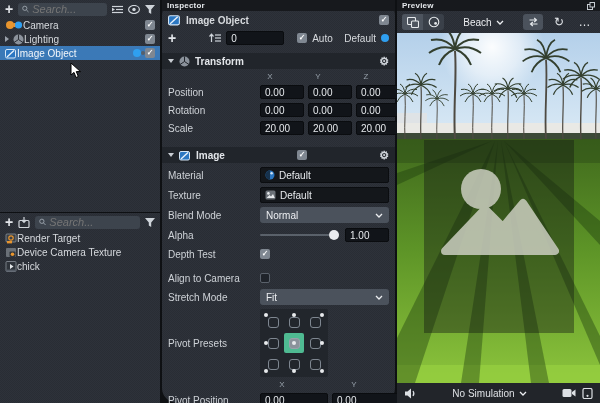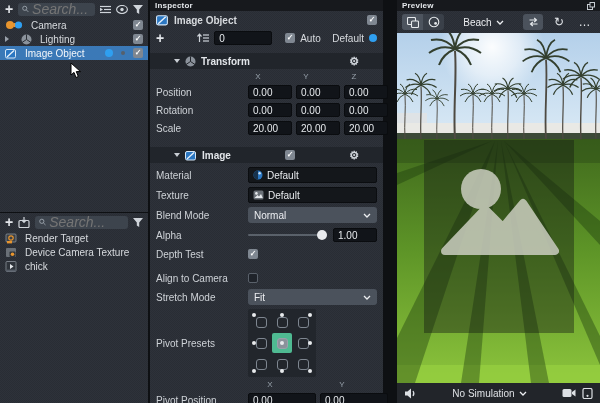--- a/index.html
+++ b/index.html
@@ -13,58 +13,58 @@
     background: #0e1013; overflow: hidden;
     user-select: none;
   }
   .dither {
     background-color:#292d34;
     background-image: conic-gradient(#2e323a 25%, transparent 0 50%, #2e323a 0 75%, transparent 0);
     background-size: 2px 2px;
   }
   .panel { position: relative; height: 403px; }
   .p-left  { width: 160px; margin-right: 2px; display:flex; flex-direction:column; }
-  .p-mid   { width: 233px; margin-right: 14px; }
+  .p-mid   { width: 233px; margin-right: 2px; border-radius: 15px; }
   .p-right { width: 203px; display:flex; flex-direction:column; }
 
   .phead {
     height: 11px; background:#17191d; color:#e4e7eb;
     font-size: 8px; font-weight: bold; line-height: 11px;
     padding: 0 5px; letter-spacing:.2px; flex:none;
     display:flex; align-items:center; justify-content:space-between;
   }
   
   .sec { display:flex; flex-direction:column; }
   .sec-objects { height: 212px; }
   .sec-resources { flex:1; border-top:1px solid #0e1013; }
   .ltoolbar { display:flex; align-items:center; gap:5px; padding:2px 5px; height:18px; flex:none; }
   .searchbox { flex:1; display:flex; align-items:center; gap:3px; background:#3d444d; border-radius:3px; height:13px; padding:0 4px; color:#98a0a9; min-width:0; }
-  .searchbox input { background:none; border:none; outline:none; color:#aab1ba; font-style:italic; font-size:14px; width:100%; font-family:inherit; }
+  .searchbox input { background:none; border:none; outline:none; color:#aab1ba; font-style:italic; font-size:11px; width:100%; font-family:inherit; }
   .tree { flex:1; }
-  .trow { display:flex; align-items:center; height:14px; padding:0 5px; gap:8px; }
+  .trow { display:flex; align-items:center; height:14px; padding:0 5px; gap:0; }
   .trow.selected { background:#3b79b7; color:#f2f6fa; }
   .tlabel { flex:1; white-space:nowrap; overflow:hidden; }
   .indent { width:8px; flex:none; display:flex; align-items:center; }
   .cbx { width:10px; height:10px; border-radius:2px; background:#7f8791; color:#fff;
          font-size:8px; line-height:10px; text-align:center; font-weight:bold; flex:none; }
   .cbx-un { background:#1f232a; border:1px solid #5a616b; color:transparent; }
   .bdot { width:8px; height:8px; border-radius:50%; background:#2f9ff0; flex:none; }
   .dimdot { width:4px; height:4px; border-radius:50%; background:#55606c; flex:none; }
   .ibtn { display:flex; align-items:center; justify-content:center; color:#cfd4da; }
   .plus { font-size:14px; font-weight:bold; color:#e3e6ea; line-height:12px; }
   .chevr { width:0;height:0;border-left:4px solid #9aa1ab;border-top:3px solid transparent;border-bottom:3px solid transparent; }
   .chevd { width:0;height:0;border-top:4px solid #c9ced4;border-left:3px solid transparent;border-right:3px solid transparent; }
 
   
   .objrow { display:flex; align-items:center; gap:5px; height:14px; padding:0 6px; margin-top:2px; font-weight:bold; }
   .attachrow { display:flex; align-items:center; gap:5px; height:16px; padding:0 6px; margin-top:3px; }
   .numbox { height:14px; background:#111419; border:1px solid #0a0c0f; border-radius:2px;
             color:#e6e9ec; font-size:10px; padding:0 4px; font-family:inherit; outline:none; }
   .shead { height:16px; background:#21252b; display:flex; align-items:center; gap:5px;
-           padding:0 24px; font-weight:bold; color:#e2e5e9; margin-top:7px; }
+           padding:0 6px; font-weight:bold; color:#e2e5e9; margin-top:7px; }
   .shead .gear { margin-left:auto; }
   .gear { font-size:11px; color:#cfd4da; line-height:11px; }
   .xyzhead { display:flex; margin-left:86px; gap:4px; margin-top:3px; color:#97a0aa; font-size:8px; }
   .xyzhead span { width:44px; text-align:center; }
   .xyhead  { display:flex; margin-left:86px; gap:4px; margin-top:3px; color:#97a0aa; font-size:8px; }
   .xyhead span { width:68px; text-align:center; }
   .irow { display:flex; align-items:center; padding:0 6px; margin-top:4px; min-height:14px; }
   .ilabel { width:92px; flex:none; color:#ced2d7; }
   .tri { display:flex; gap:4px; }
   .tri .numbox { width:44px; }

